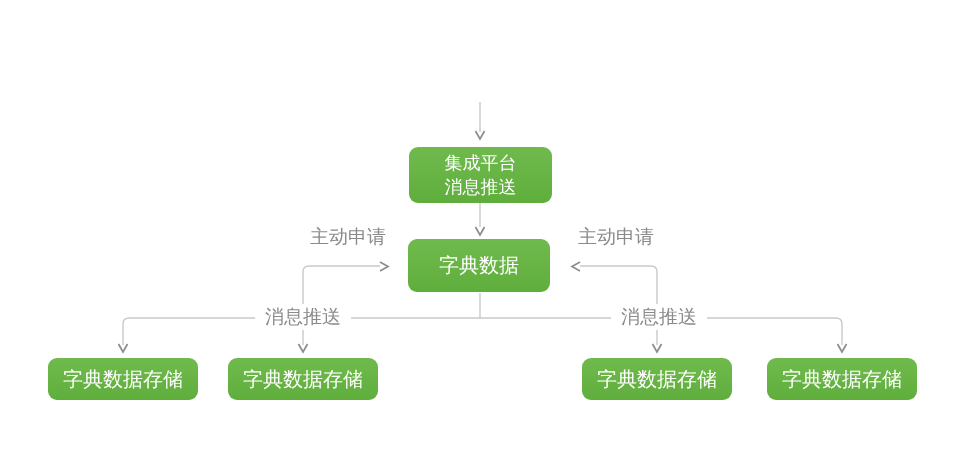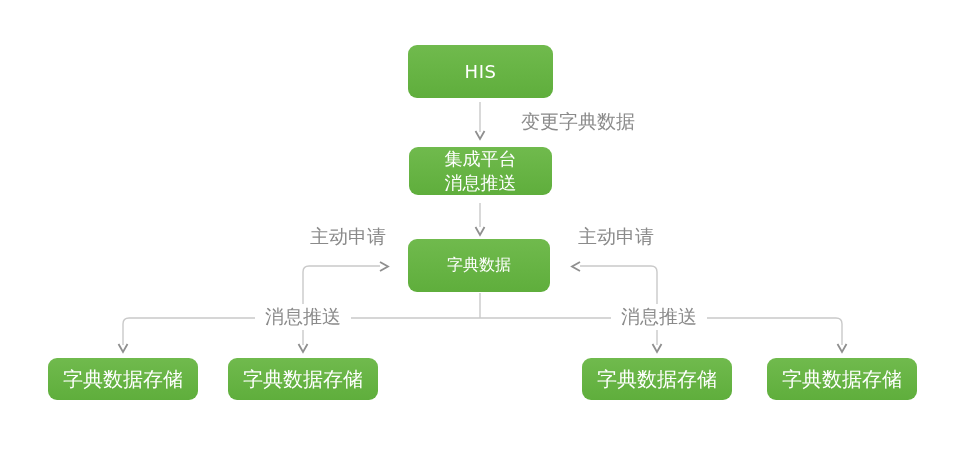--- a/index.html
+++ b/index.html
@@ -30,22 +30,22 @@
     align-items: center;
     justify-content: center;
     text-align: center;
     box-sizing: border-box;
   }
   .node .nl {
     display: block;
     white-space: nowrap;
   }
   .node-his   { left: 408px; top: 45px;  width: 145px; height: 53px; font-size: 18px; letter-spacing: .5px; }
-  .node-platform { left: 409px; top: 147px; width: 143px; height: 48px; font-size: 18px; line-height: 24px; }
-  .node-dict  { left: 408px; top: 239px; width: 142px; height: 53px; font-size: 16px; }
+  .node-platform { left: 409px; top: 147px; width: 143px; height: 56px; font-size: 18px; line-height: 24px; }
+  .node-dict  { left: 408px; top: 239px; width: 142px; height: 53px; font-size: 20px; }
   .node-storage { width: 150px; height: 42px; top: 358px; font-size: 20px; }
   .node-storage-1 { left: 48px; }
   .node-storage-2 { left: 228px; }
   .node-storage-3 { left: 582px; }
   .node-storage-4 { left: 767px; }
   .edge-label {
     position: absolute;
     color: var(--label, #8a8a8a);
     font-size: 19px;
     white-space: nowrap;
@@ -84,23 +84,20 @@
       <path d="M475.5 227 L480 235 L484.5 227"></path>
       <path d="M380 262 L388 266.5 L380 271"></path>
       <path d="M580 262 L572 266.5 L580 271"></path>
       <path d="M118.5 344 L123 352 L127.5 344"></path>
       <path d="M298.5 344 L303 352 L307.5 344"></path>
       <path d="M652.5 344 L657 352 L661.5 344"></path>
       <path d="M837.5 344 L842 352 L846.5 344"></path>
     </g>
   </svg>
 
-  <div class="node node-his">
-    <span class="nl">HIS</span>
-  </div>
 
   <div class="node node-platform">
     <span class="nl">集成平台</span>
     <span class="nl">消息推送</span>
   </div>
 
   <div class="node node-dict">
     <span class="nl">字典数据</span>
   </div>
 
@@ -110,21 +107,20 @@
   <div class="node node-storage node-storage-2">
     <span class="nl">字典数据存储</span>
   </div>
   <div class="node node-storage node-storage-3">
     <span class="nl">字典数据存储</span>
   </div>
   <div class="node node-storage node-storage-4">
     <span class="nl">字典数据存储</span>
   </div>
 
-  <span class="edge-label" style="left:578px; top:122px;">变更字典数据</span>
 
   <span class="edge-label" style="left:348px; top:237px;">主动申请</span>
 
   <span class="edge-label" style="left:616px; top:237px;">主动申请</span>
 
   <span class="edge-label on-line" style="left:303px; top:317px;">消息推送</span>
 
   <span class="edge-label on-line" style="left:659px; top:317px;">消息推送</span>
 
 </div>

